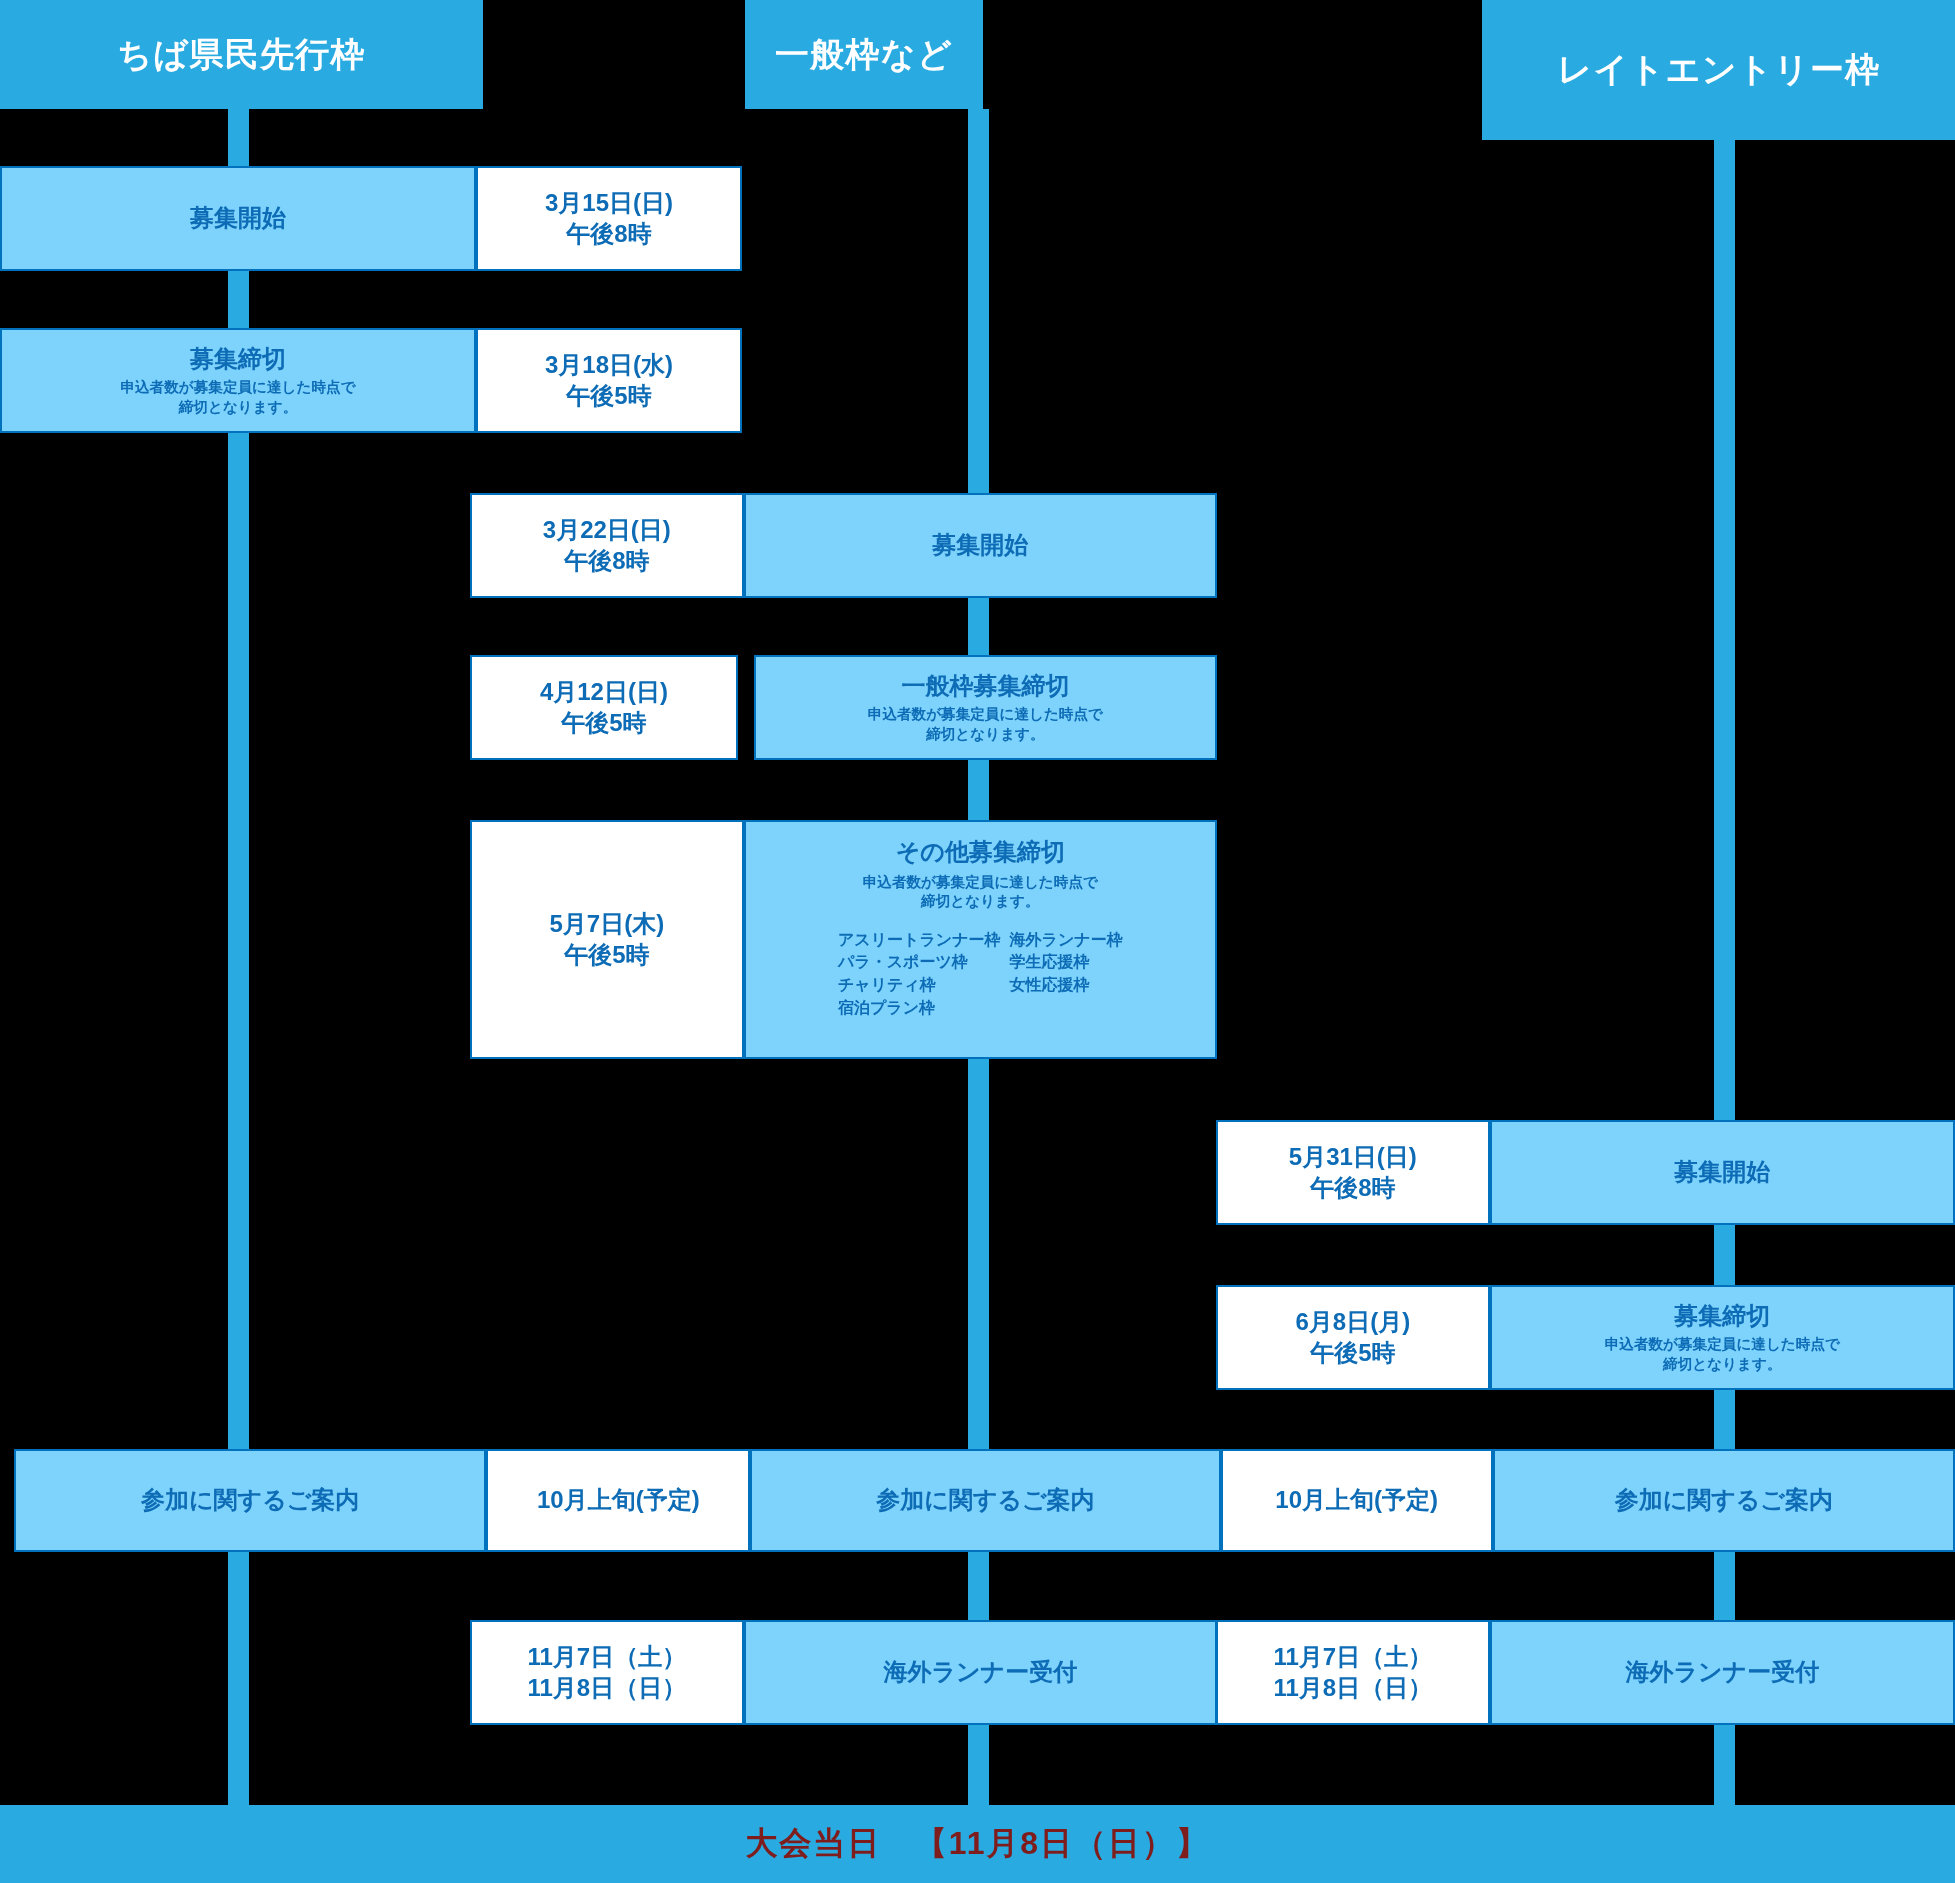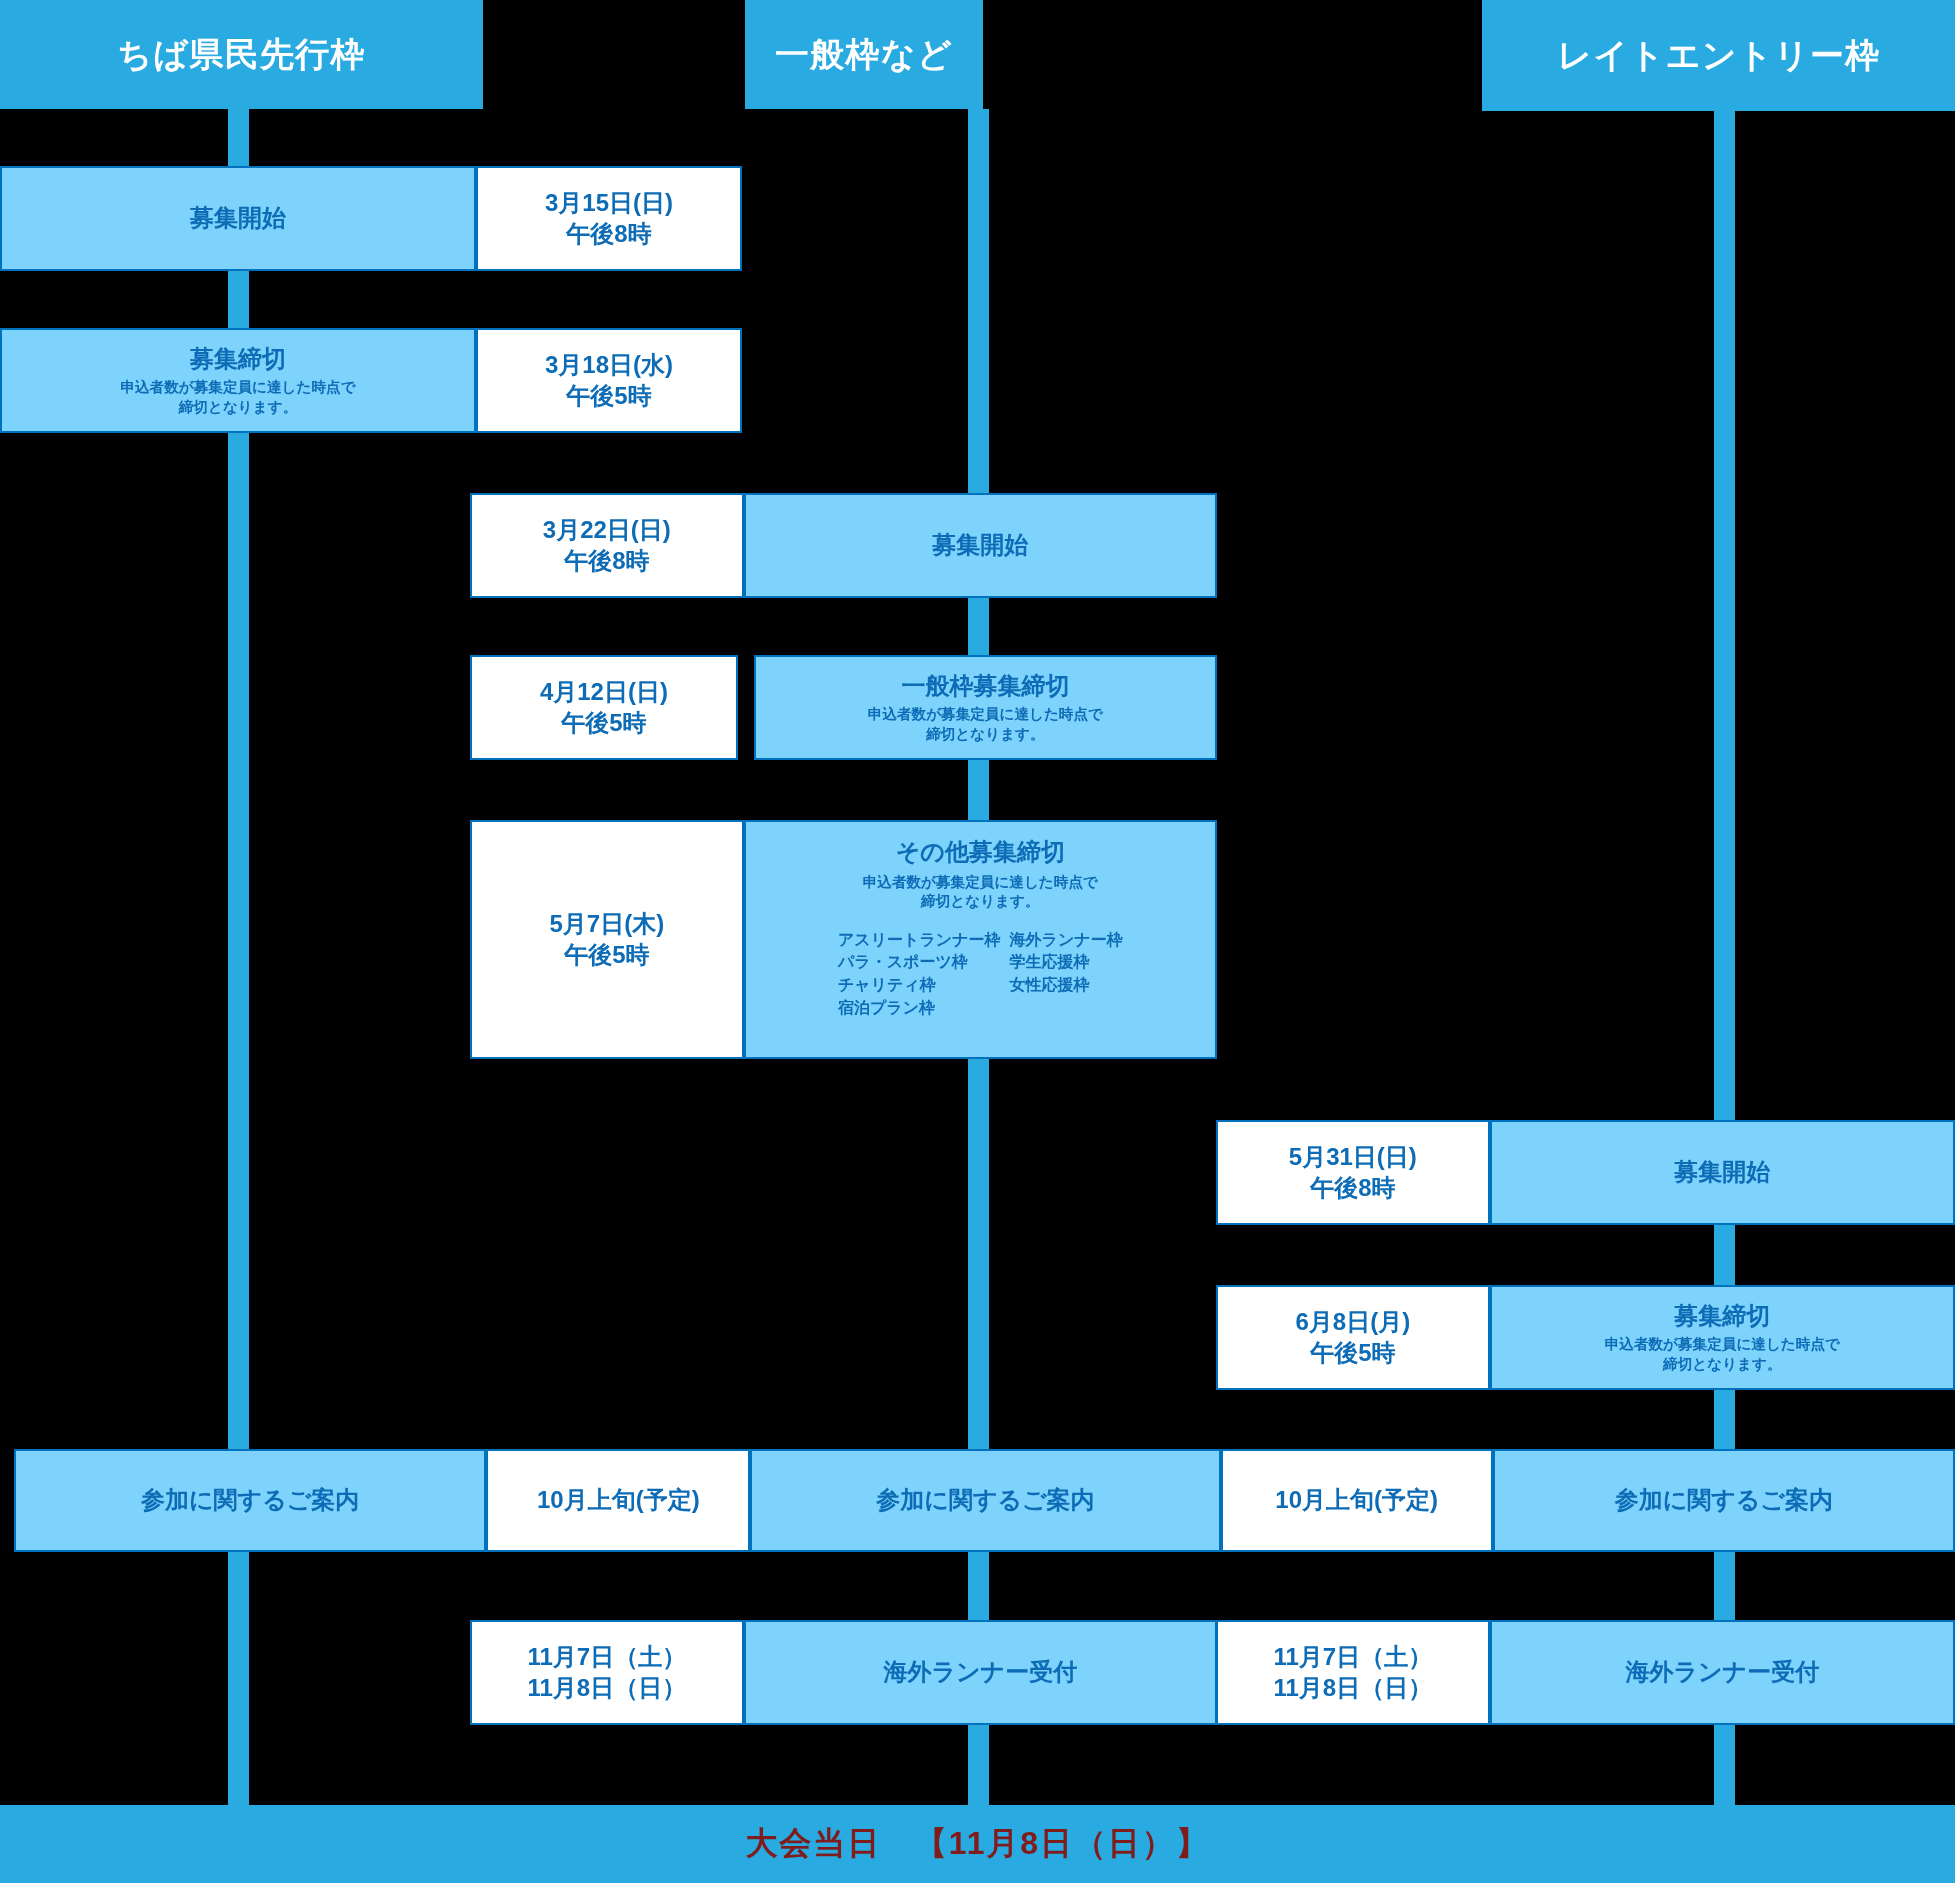--- a/index.html
+++ b/index.html
@@ -46,21 +46,21 @@
   <div class="rail" style="left:228px;top:109px;height:1767px;"></div>
   <div class="rail" style="left:968px;top:109px;height:1767px;"></div>
   <div class="rail" style="left:1714px;top:109px;height:1767px;"></div>
 
   <div class="hdr" style="left:0px;top:0px;width:483px;height:109px;font-size:34px;">
     <span>ちば県民先行枠</span>
   </div>
   <div class="hdr" style="left:745px;top:0px;width:238px;height:109px;font-size:34px;white-space:nowrap;">
     <span>一般枠など</span>
   </div>
-  <div class="hdr" style="left:1482px;top:0px;width:474px;height:111px;font-size:34px;">
+  <div class="hdr" style="left:1482px;top:0px;width:474px;height:140px;font-size:34px;">
     <span>レイトエントリー枠</span>
   </div>
 
   <div class="box" style="left:0px;top:166px;width:742px;height:105px;">
     <div class="cell label" style="width:476px;">
       <div class="ttl" style="font-size:24px;">募集開始</div>
     </div>
     <div class="cell date" style="width:266px;font-size:24px;">
       <div>3月15日(日)</div>
       <div>午後8時</div>

